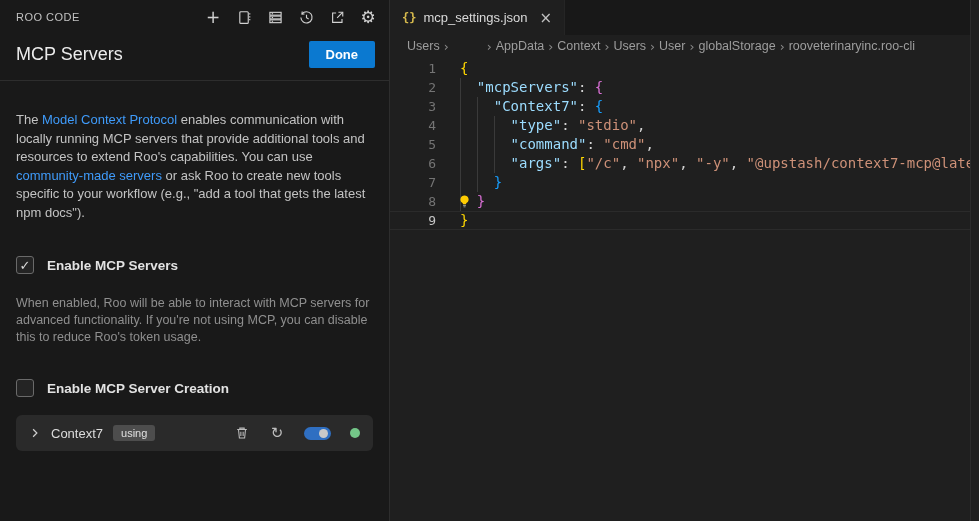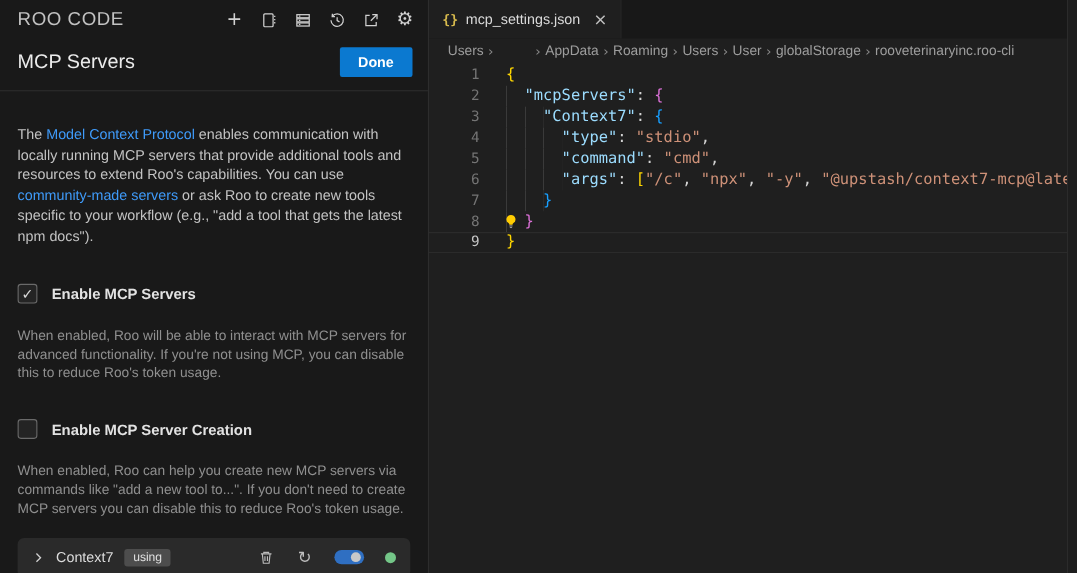--- a/index.html
+++ b/index.html
@@ -8,21 +8,21 @@
     width:979px; height:521px; position:relative; overflow:hidden;
     background:#1f1f1f; font-family:"Liberation Sans",sans-serif; color:#cccccc;
   }
   svg { display:block; }
 
   
   .panel { position:absolute; left:0; top:0; width:390px; height:521px;
            background:#191919; border-right:1px solid #2d2d2d; }
   .panel-header { display:flex; align-items:center; justify-content:space-between;
                   padding:8px 12px 2px 16px; }
-  .roo-title { font-size:17px; color:#c2c2c2; letter-spacing:.5px; }
+  .roo-title { font-size:11px; color:#c2c2c2; letter-spacing:.5px; }
   .hicons { display:flex; align-items:center; gap:13px; }
   .hicon { width:18px; height:18px; display:flex; align-items:center; justify-content:center;
            color:#d2d2d2; font-size:17px; cursor:pointer; }
   .hicon.glyph { font-family:"DejaVu Sans",sans-serif; }
 
   .title-row { display:flex; align-items:center; justify-content:space-between;
                padding:13px 14px 12px 16px; border-bottom:1px solid #2d2d2d; }
   .page-title { margin:0; font-size:18px; font-weight:400; color:#ececec; }
   .done-btn { background:#0b79d0; color:#ffffff; border:none; border-radius:2px;
               font-size:13px; font-weight:600; padding:6px 17px; cursor:pointer;
@@ -146,21 +146,20 @@
         <span>✓</span>
       </span>
     <span class="check-label">Enable MCP Servers</span>
   </div>
   <p class="sub-desc">When enabled, Roo will be able to interact with MCP servers for advanced functionality. If you're not using MCP, you can disable this to reduce Roo's token usage.</p>
 
   <div class="check-row">
     <span class="checkbox"></span>
     <span class="check-label">Enable MCP Server Creation</span>
   </div>
-  <p class="sub-desc">When enabled, Roo can help you create new MCP servers via commands like "add a new tool to...". If you don't need to create MCP servers you can disable this to reduce Roo's token usage.</p>
 
   <div class="server-card">
     <span class="chev-icon">
       <svg width="12" height="12" viewBox="0 0 16 16" fill="none" stroke="currentColor" stroke-width="1.6">
         <polyline points="5.5,3 10.5,8 5.5,13"></polyline>
       </svg>
     </span>
     <span class="server-name">Context7</span>
     <span class="badge">using</span>
     <div class="card-actions">
@@ -192,21 +191,21 @@
     </div>
   </div>
 
   <div class="breadcrumbs" id="breadcrumbs">
       <span class="bc-item">Users</span>
       <span class="bc-sep">›</span>
       <span class="bc-item"></span>
       <span class="bc-sep">›</span>
       <span class="bc-item">AppData</span>
       <span class="bc-sep">›</span>
-      <span class="bc-item">Roaming</span>
+      <span class="bc-item">Context</span>
       <span class="bc-sep">›</span>
       <span class="bc-item">Users</span>
       <span class="bc-sep">›</span>
       <span class="bc-item">User</span>
       <span class="bc-sep">›</span>
       <span class="bc-item">globalStorage</span>
       <span class="bc-sep">›</span>
       <span class="bc-item">rooveterinaryinc.roo-cli</span>
     </div>
 

